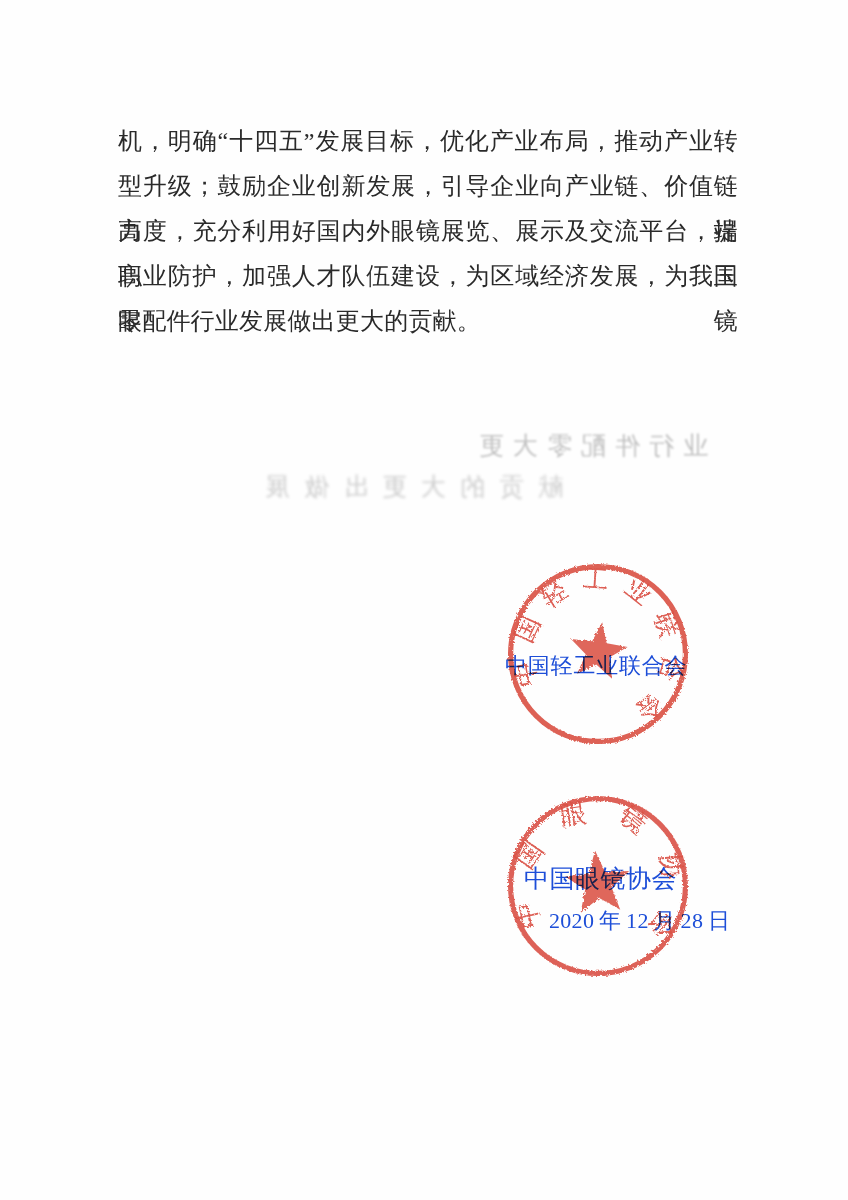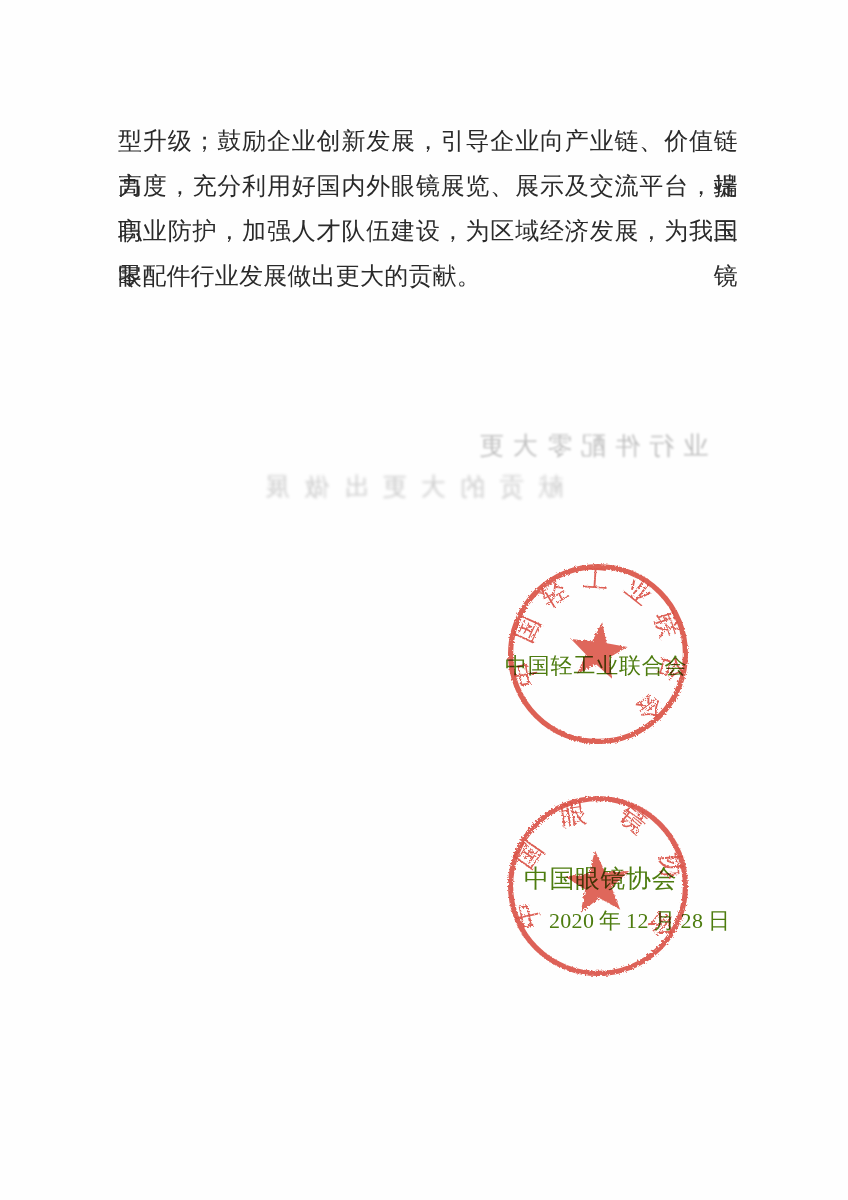--- a/index.html
+++ b/index.html
@@ -62,21 +62,21 @@
     top: 470px;
     width: 330px;
     font-size: 25px;
     letter-spacing: 14px;
     opacity: 0.30;
     filter: blur(1.6px);
   }
   
   .sig {
     position: absolute;
-    color: #4d7c0f;
+    color: #1d4ed8;
     white-space: nowrap;
   }
   .sig-org1 {
     left: 505px;
     top: 651px;
     font-size: 22px;
     letter-spacing: 0.8px;
   }
   .sig-org2 {
     left: 524px;
@@ -101,20 +101,21 @@
   .stamp1 { left: 504px; top: 560px; }
   .stamp2 { left: 504px; top: 792px; }
   .stamp svg { display: block; }
 </style>
 </head>
 <body>
 
 <div class="page">
 
   <div class="para">
+    <div class="pline">机，明确“十四五”发展目标，优化产业布局，推动产业转</div>
     <div class="pline">型升级；鼓励企业创新发展，引导企业向产业链、价值链高端</div>
     <div class="pline">力度，充分利用好国内外眼镜展览、展示及交流平台，提高玉</div>
     <div class="pline">职业防护，加强人才队伍建设，为区域经济发展，为我国眼镜</div>
     <div class="pline pline--last">零配件行业发展做出更大的贡献。</div>
   </div>
 
   <div class="ghost ghost1">业行件配零大更</div>
   <div class="ghost ghost2">献贡的大更出做展</div>
 
   <div class="sig sig-org1">中国轻工业联合会</div>

